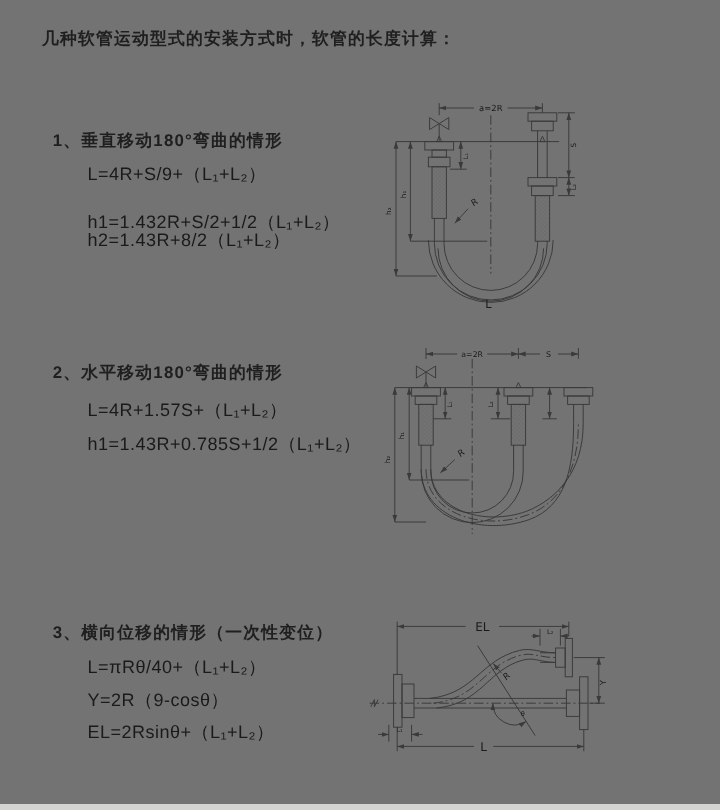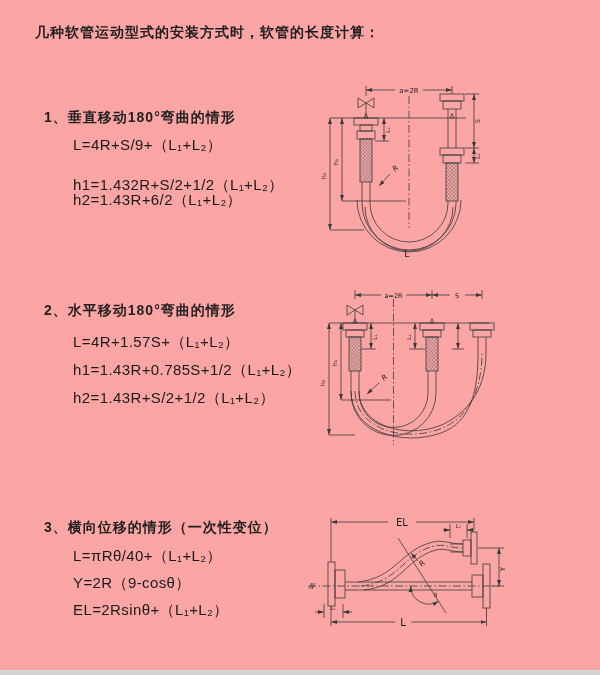--- a/index.html
+++ b/index.html
@@ -1,16 +1,16 @@
 <!DOCTYPE html>
 <html><head>
 <meta charset="utf-8">
 <style>
   html,body{margin:0;padding:0;background:#ffffff;}
-  .page{position:relative;width:600px;height:675px;background:#fca5a5;overflow:hidden;
+  .page{position:relative;width:600px;height:675px;background:#737373;overflow:hidden;
         font-family:"Liberation Sans","DejaVu Sans",sans-serif;color:#1f1f1f;}
   .title{position:absolute;left:35px;top:24px;font-size:14px;font-weight:bold;letter-spacing:1px;}
   .sec-heading{position:absolute;font-size:14px;font-weight:bold;letter-spacing:1px;text-align:center;}
   .formula{position:absolute;left:73px;font-size:15px;letter-spacing:.4px;color:#1a1a1a;}
   .diag{position:absolute;}
   .diag line,.diag path,.diag rect{stroke:#3a3a3a;stroke-width:.8;fill:none;}
   .diag .braid{fill:url(#braid);}
   .diag text{fill:#1a1a1a;stroke:none;font-family:"DejaVu Sans","Liberation Sans",sans-serif;}
   .cdash{stroke-dasharray:8 2.5 1.5 2.5;}
   .thin{stroke-width:.6;}
@@ -31,26 +31,25 @@
         <path d="M0,0 L3.5,3.5 M3.5,0 L0,3.5" stroke="#6a6a6a" stroke-width=".5" fill="none"></path>
       </pattern>
     </defs>
   </svg>
 
   <div class="title">几种软管运动型式的安装方式时，软管的长度计算：</div>
 
   <div class="sec-heading" style="left:44px;top:109px">1、垂直移动180°弯曲的情形</div>
   <div class="formula" style="top:136px">L=4R+S/9+（L₁+L₂）</div>
   <div class="formula" style="top:176px">h1=1.432R+S/2+1/2（L₁+L₂）</div>
-  <div class="formula" style="top:191px">h2=1.43R+6/2（L₁+L₂）</div>
+  <div class="formula" style="top:191px">h2=1.43R+8/2（L₁+L₂）</div>
 
   <div class="sec-heading" style="left:44px;top:302px">2、水平移动180°弯曲的情形</div>
   <div class="formula" style="top:333px">L=4R+1.57S+（L₁+L₂）</div>
   <div class="formula" style="top:361px">h1=1.43R+0.785S+1/2（L₁+L₂）</div>
-  <div class="formula" style="top:389px">h2=1.43R+S/2+1/2（L₁+L₂）</div>
 
   <div class="sec-heading" style="left:44px;top:519px">3、横向位移的情形（一次性变位）</div>
   <div class="formula" style="top:547px">L=πRθ/40+（L₁+L₂）</div>
   <div class="formula" style="top:574px">Y=2R（9-cosθ）</div>
   <div class="formula" style="top:601px">EL=2Rsinθ+（L₁+L₂）</div>
 
   <svg class="diag" style="left:300px;top:70px" width="270" height="190" viewBox="0 0 270 190">
     <line class="cdash" x1="109" y1="26" x2="109" y2="158"></line>
     <line class="thin" x1="30" y1="48" x2="166" y2="48"></line>
     <g>

